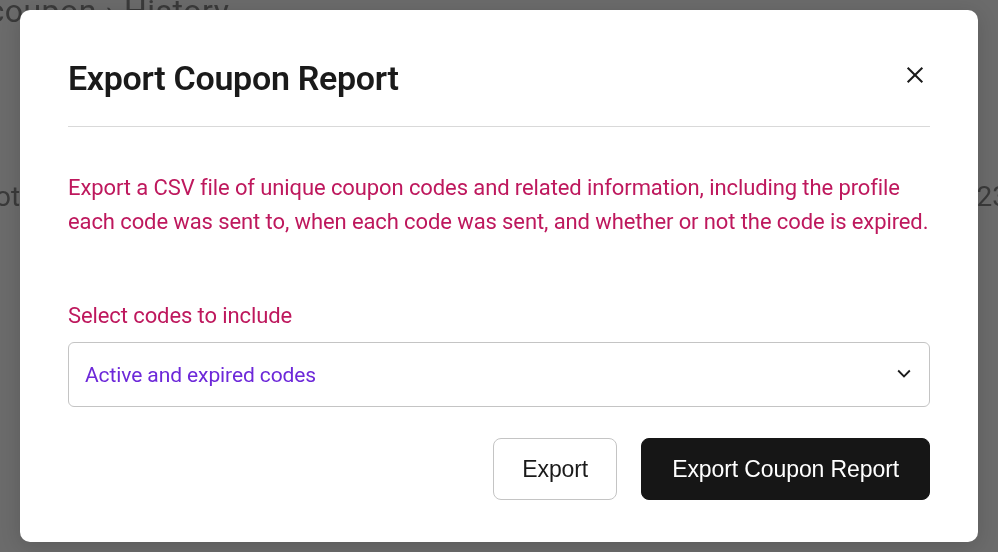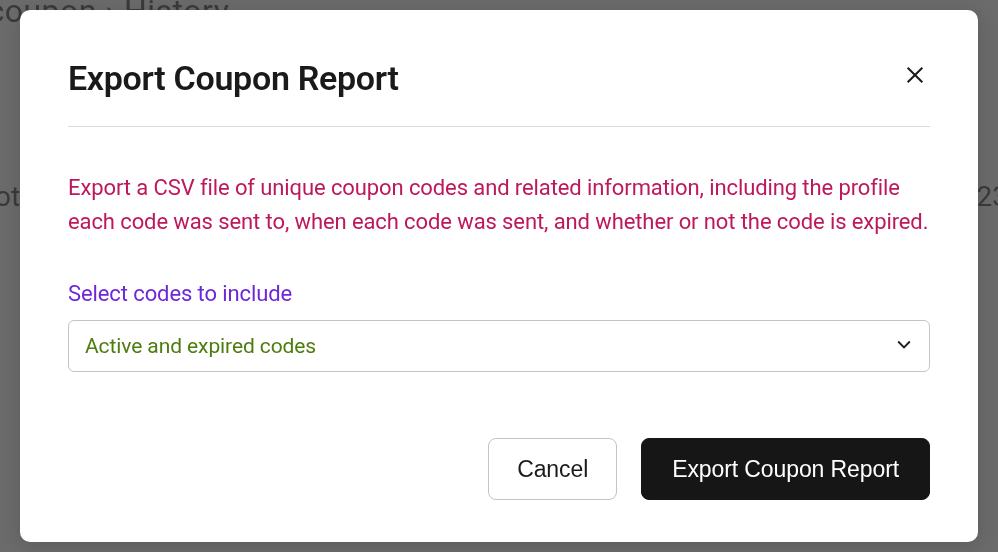--- a/index.html
+++ b/index.html
@@ -88,39 +88,39 @@
       flex: 1;
     }
     .description {
       font-size: 22px;
       color: #be185d;
       line-height: 1.55;
       font-weight: 400;
       letter-spacing: -0.1px;
     }
     .field-label {
-      margin-top: 42px;
+      margin-top: 64px;
       font-size: 22px;
-      color: #6d28d9;
+      color: #be185d;
       font-weight: 400;
       margin-bottom: 14px;
       letter-spacing: -0.1px;
     }
     .select-wrap {
       position: relative;
       width: 100%;
     }
     .select-field {
       width: 100%;
-      height: 52px;
+      height: 65px;
       border: 1px solid #c4c4c4;
       border-radius: 6px;
       padding: 0 46px 0 16px;
       font-size: 21px;
-      color: #4d7c0f;
+      color: #6d28d9;
       background: #ffffff;
       display: flex;
       align-items: center;
       cursor: pointer;
       letter-spacing: -0.1px;
     }
     .chevron {
       position: absolute;
       right: 16px;
       top: 50%;
@@ -194,16 +194,16 @@
       </div>
       <span class="chevron">
         <svg viewBox="0 0 24 24">
           <polyline points="5 9 12 16 19 9"></polyline>
         </svg>
       </span>
     </div>
   </div>
 
   <div class="modal-footer">
-    <button class="btn btn-secondary">Cancel</button>
+    <button class="btn btn-secondary">Export</button>
     <button class="btn btn-primary">Export Coupon Report</button>
   </div>
 </div>
 
 </body></html>

